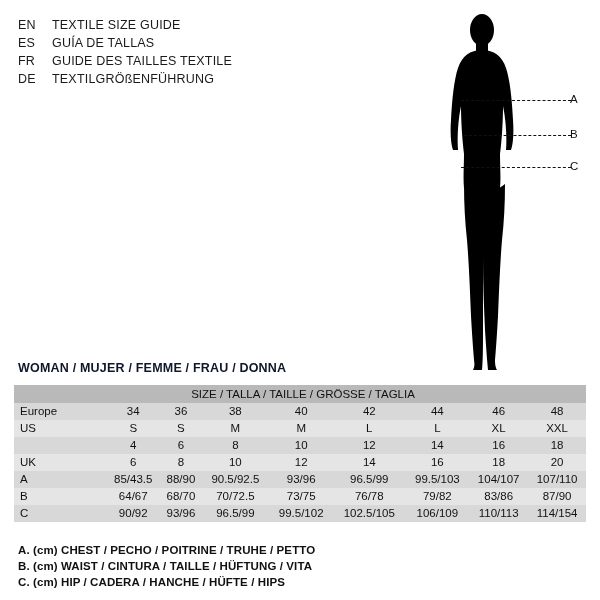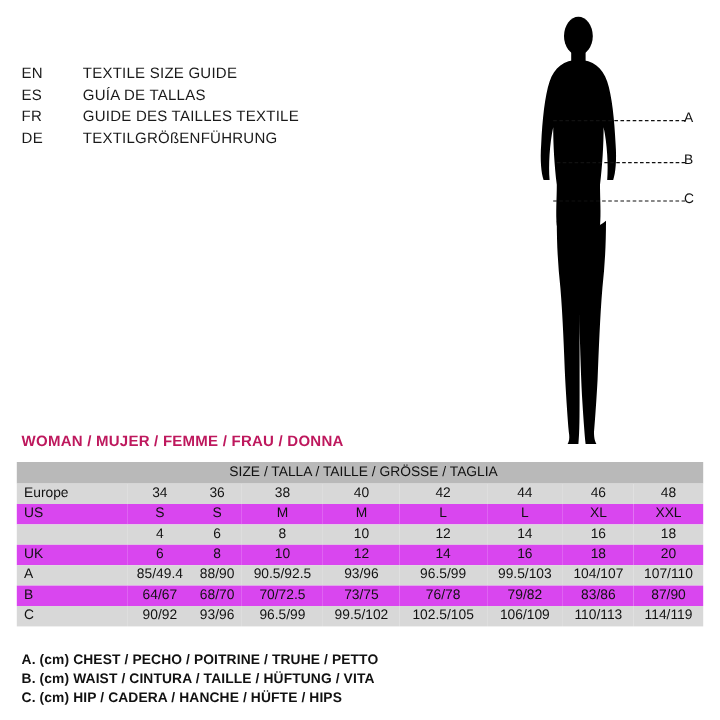--- a/index.html
+++ b/index.html
@@ -25,33 +25,31 @@
     position: absolute;
     left: 18px;
     top: 16px;
     width: 330px;
   }
   .lang-row {
     display: flex;
     align-items: baseline;
     height: 18px;
     line-height: 18px;
-    gap: 17px;
   }
   .lang-code {
     width: 34px;
     font-size: 12.5px;
     letter-spacing: 0.2px;
     color: #1a1a1a;
   }
   .lang-text {
     font-size: 12.5px;
     letter-spacing: 0.2px;
     color: #1a1a1a;
-    margin-top: 36px;
   }
 
   
   .figure-area {
     position: absolute;
     left: 420px;
     top: 8px;
     width: 170px;
     height: 370px;
   }
@@ -72,21 +70,21 @@
   }
 
   
   .woman-head {
     position: absolute;
     left: 18px;
     top: 361px;
     font-size: 12.5px;
     font-weight: bold;
     letter-spacing: 0.2px;
-    color: #be185d;
+    color: #0f172a;
   }
 
   
   .size-table {
     position: absolute;
     left: 14px;
     top: 385px;
     width: 572px;
     border-collapse: collapse;
     font-size: 11.5px;
@@ -109,21 +107,21 @@
     text-align: center;
     padding-left: 6px;
     font-size: 11.5px;
     height: 18px;
     line-height: 18px;
   }
   .row-alt td {
     background: #d8d8d8;
   }
   .row-plain td {
-    background: #d946ef;
+    background: #e5e5e5;
   }
 
   
   .notes {
     position: absolute;
     left: 18px;
     top: 542px;
     width: 560px;
   }
   .note {
@@ -265,21 +263,21 @@
         <td>10</td>
         <td>12</td>
         <td>14</td>
         <td>16</td>
         <td>18</td>
         <td>20</td>
       </tr>
 
       <tr class="row-alt">
         <td class="lbl">A</td>
-        <td>85/49.4</td>
+        <td>85/43.5</td>
         <td>88/90</td>
         <td>90.5/92.5</td>
         <td>93/96</td>
         <td>96.5/99</td>
         <td>99.5/103</td>
         <td>104/107</td>
         <td>107/110</td>
       </tr>
 
       <tr class="row-plain">
@@ -296,21 +294,21 @@
 
       <tr class="row-alt">
         <td class="lbl">C</td>
         <td>90/92</td>
         <td>93/96</td>
         <td>96.5/99</td>
         <td>99.5/102</td>
         <td>102.5/105</td>
         <td>106/109</td>
         <td>110/113</td>
-        <td>114/119</td>
+        <td>114/154</td>
       </tr>
     </tbody>
   </table>
 
   <div class="notes">
     <div class="note">A. (cm) CHEST / PECHO / POITRINE / TRUHE / PETTO</div>
     <div class="note">B. (cm) WAIST / CINTURA / TAILLE / HÜFTUNG / VITA</div>
     <div class="note">C. (cm) HIP / CADERA / HANCHE / HÜFTE / HIPS</div>
   </div>
 

